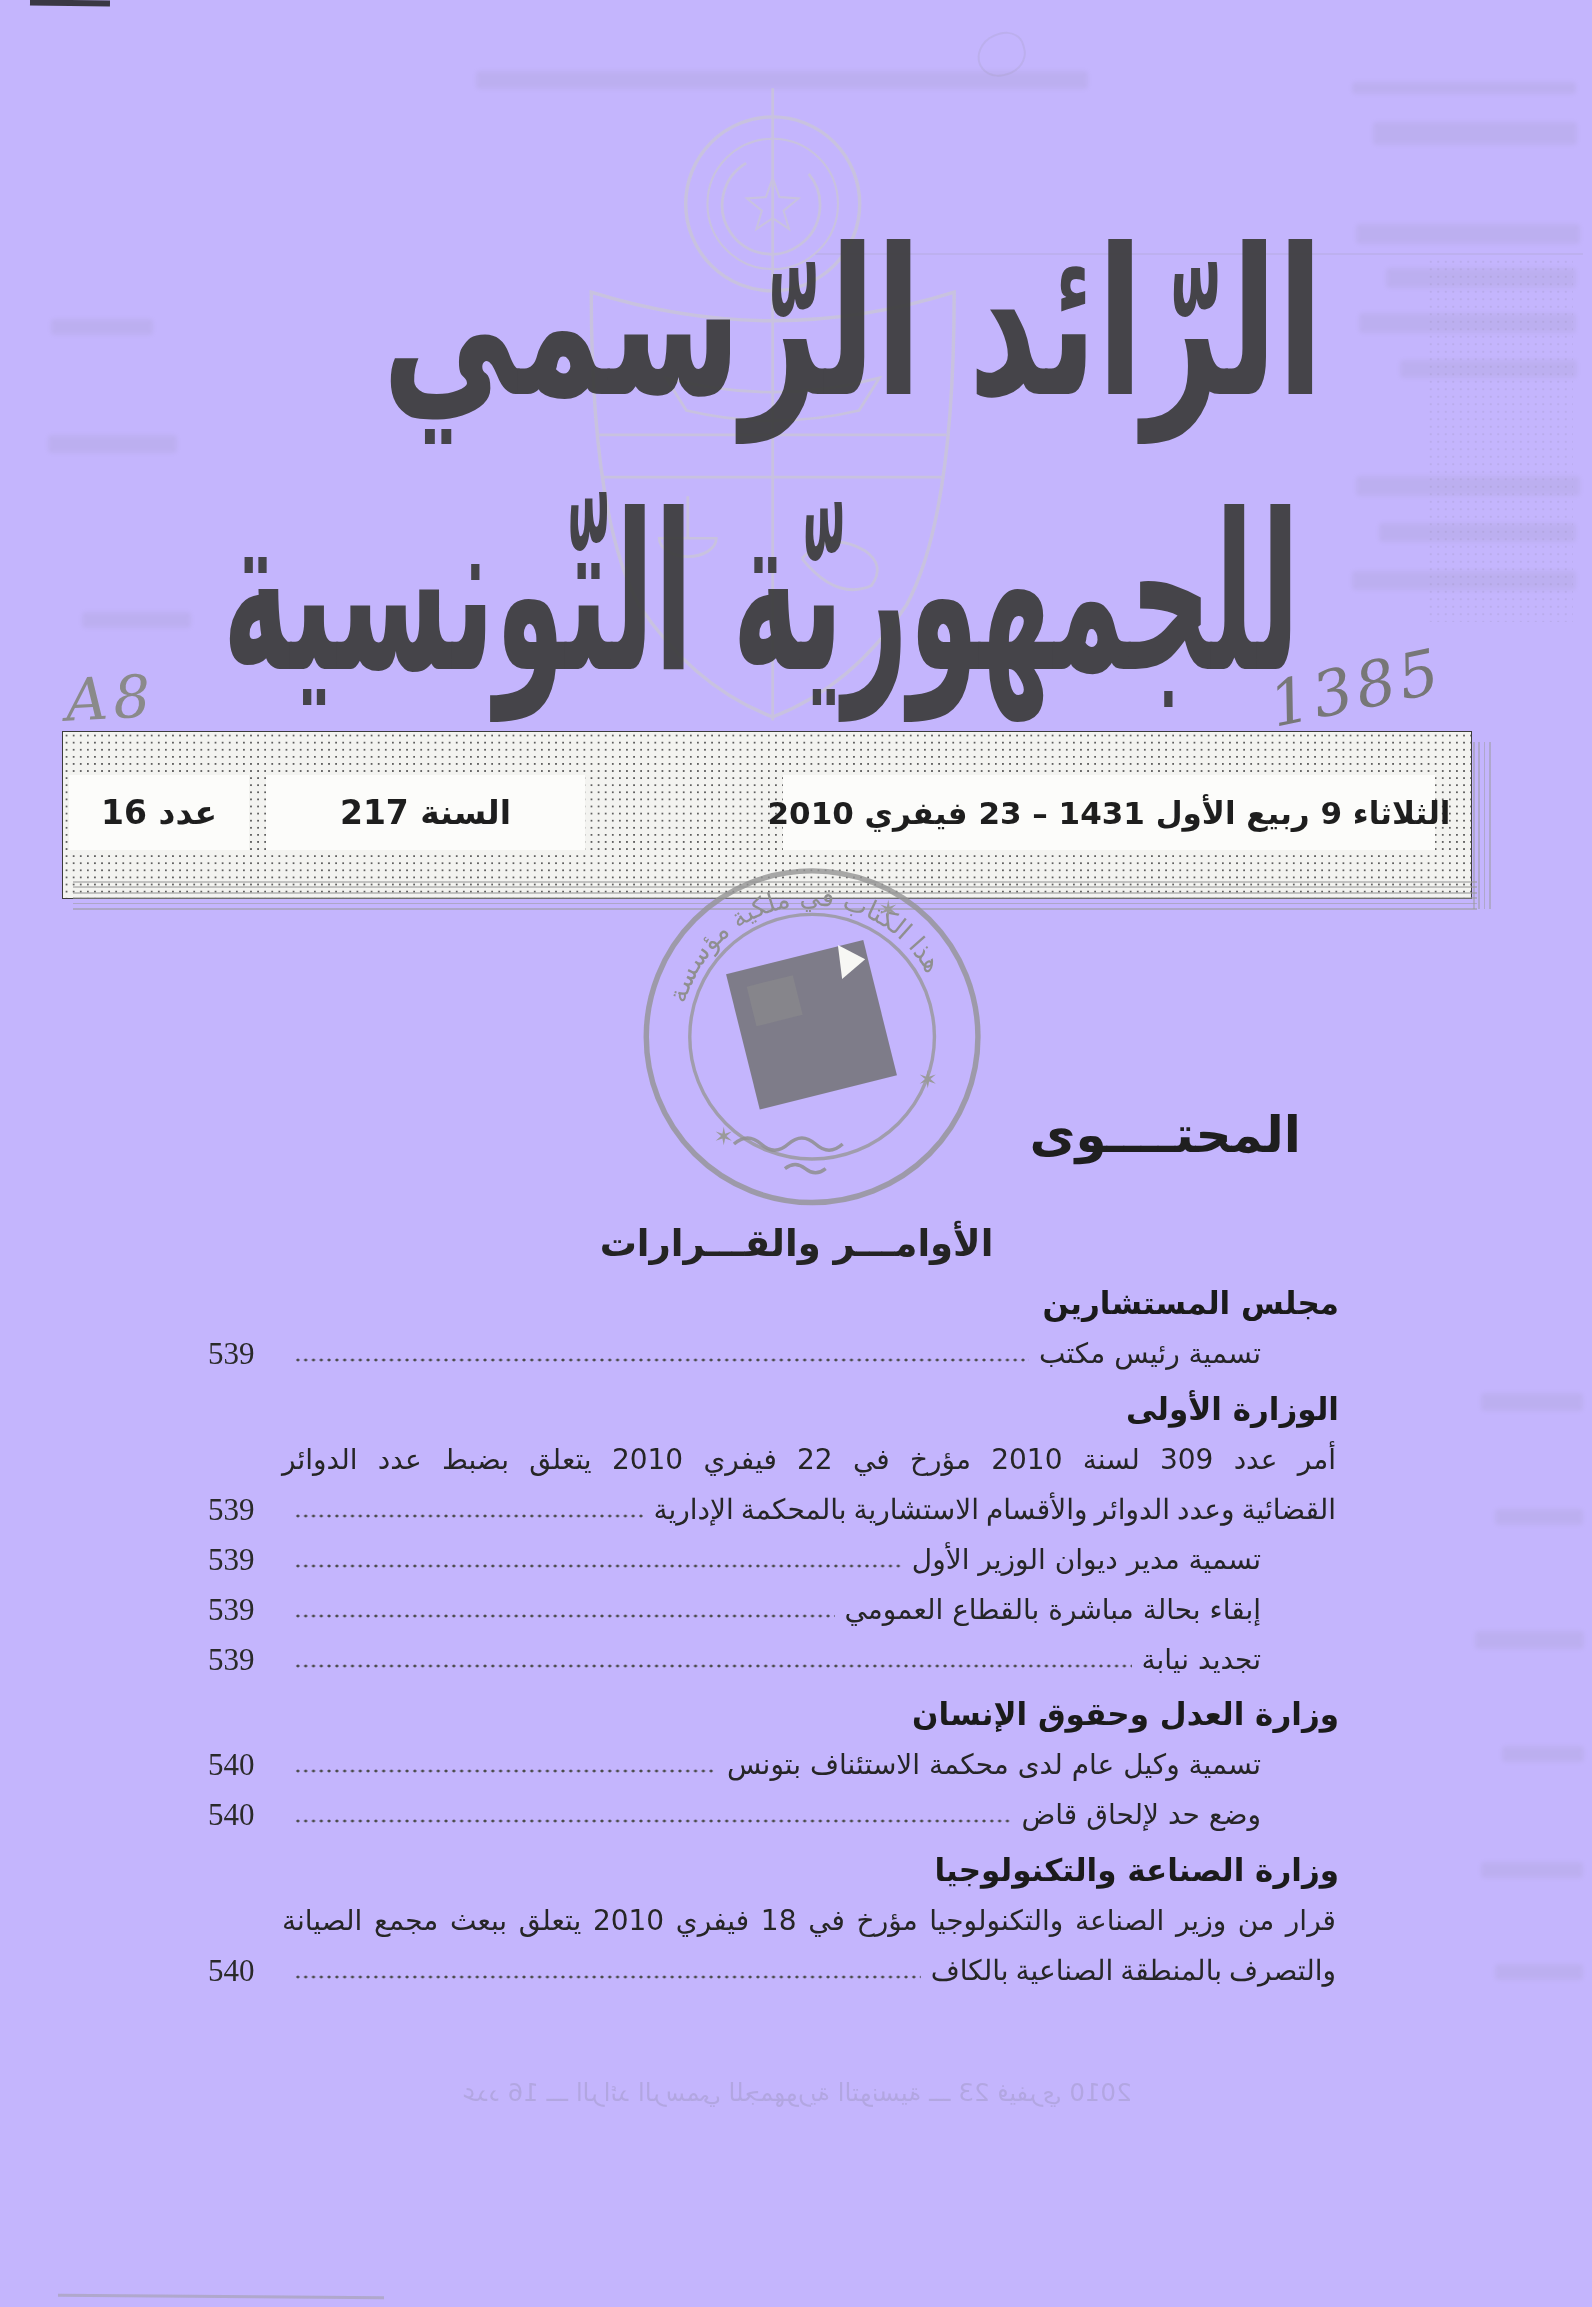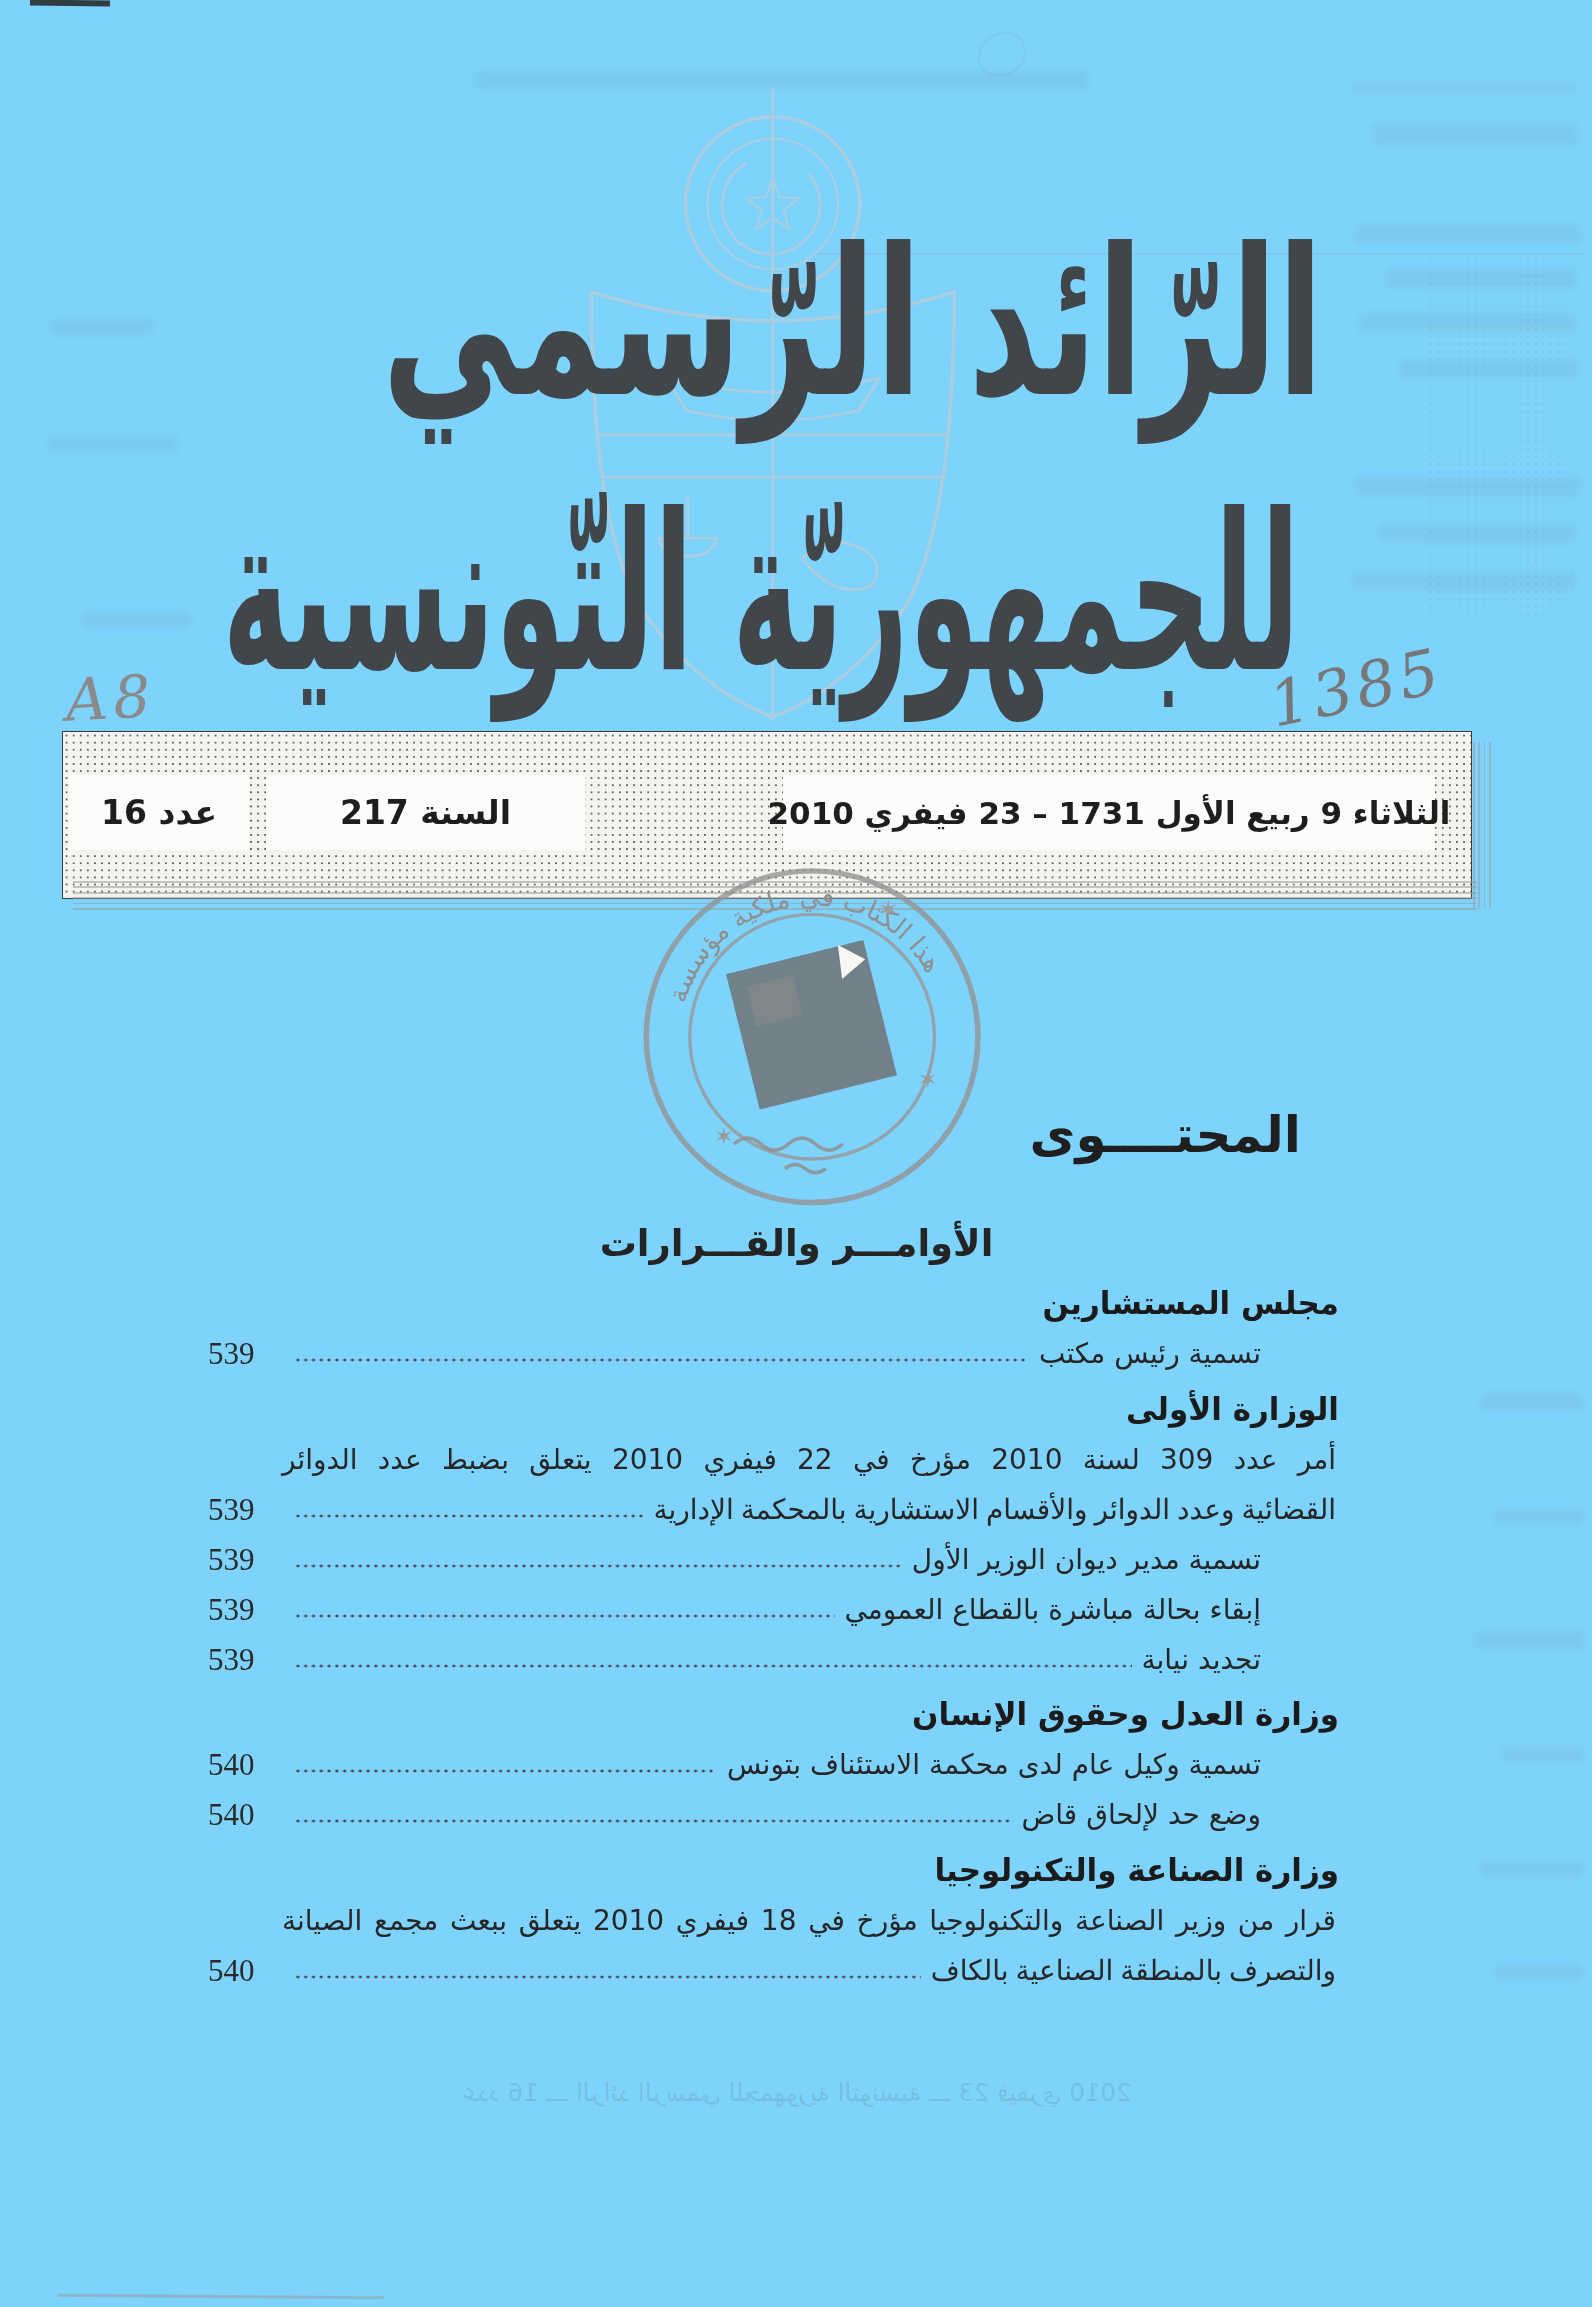--- a/index.html
+++ b/index.html
@@ -1,18 +1,18 @@
 <!DOCTYPE html>
 <html lang="ar" style="font-size:11px"><head>
 <meta charset="utf-8">
 <style>
   html,body{margin:0;padding:0;background:#e8e8e6;}
   .page{
     position:relative;width:1593px;height:2307px;margin:0 auto;
-    background:#7dd3fc;overflow:hidden;
+    background:#c4b5fd;overflow:hidden;
     font-family:"DejaVu Sans",sans-serif;color:#262626;
   }
   
   .ghost{position:absolute;background:#787878;opacity:.09;filter:blur(2px);border-radius:2.7px;}
   .ghost-dots{
     position:absolute;opacity:.12;
     background:radial-gradient(circle,#666 1.1px,transparent 1.3px);
     background-size:7.5px 7.5px;
   }
   .corner-dash{position:absolute;left:30px;top:0;width:80px;height:6.1px;background:#222;opacity:.85;transform:rotate(.8deg);}
@@ -149,21 +149,21 @@
   </svg>
 
   <div class="header-bar">
     <div class="bar-box issue">
       <span>عدد 16</span>
     </div>
     <div class="bar-box year">
       <span>السنة 217</span>
     </div>
     <div class="bar-box date">
-      <span>الثلاثاء 9 ربيع الأول 1731 – 23 فيفري 2010</span>
+      <span>الثلاثاء 9 ربيع الأول 1431 – 23 فيفري 2010</span>
     </div>
   </div>
   <div class="bar-shadow-b"></div>
   <div class="bar-shadow-r"></div>
 
   <svg class="stamp" viewBox="0 0 540 560">
     <circle cx="265" cy="270" r="244" fill="none" stroke="#949494" stroke-width="8" stroke-opacity=".8"></circle>
     <circle cx="265" cy="270" r="180" fill="none" stroke="#979797" stroke-width="5" stroke-opacity=".8"></circle>
     <defs>
       <path id="ringPath" d="M 72 270 A 193 193 0 1 1 458 270"></path>

